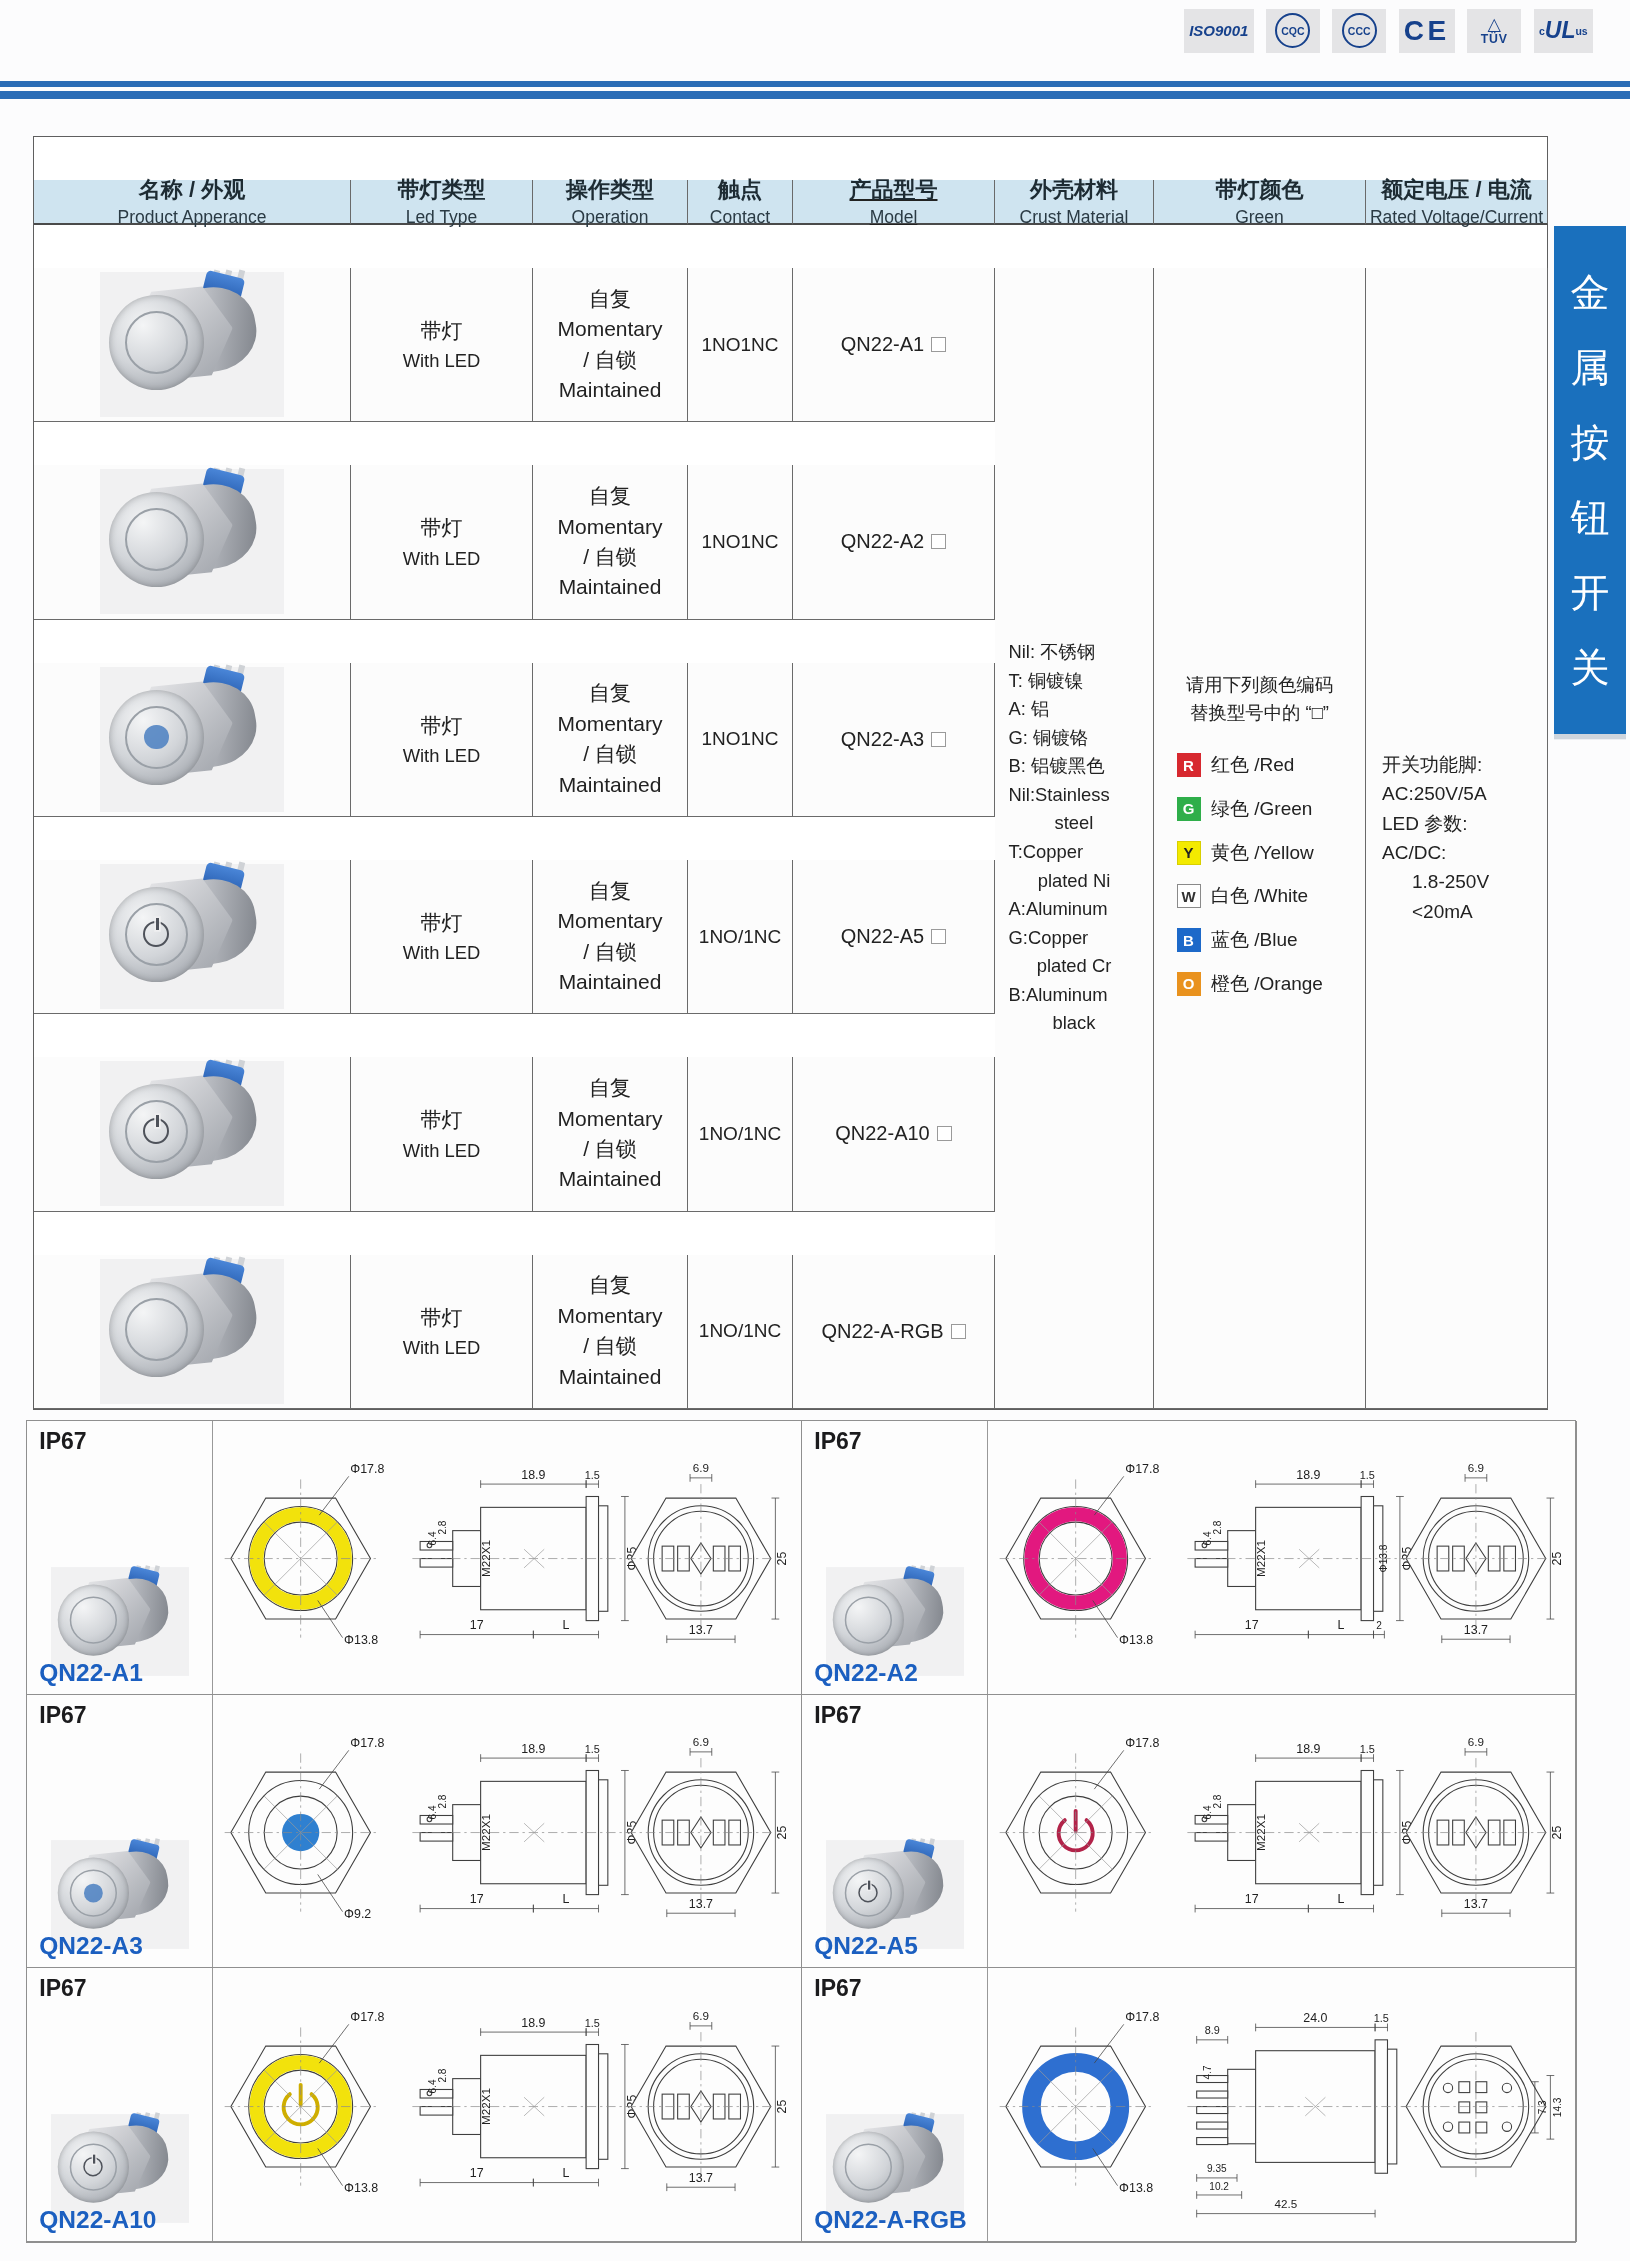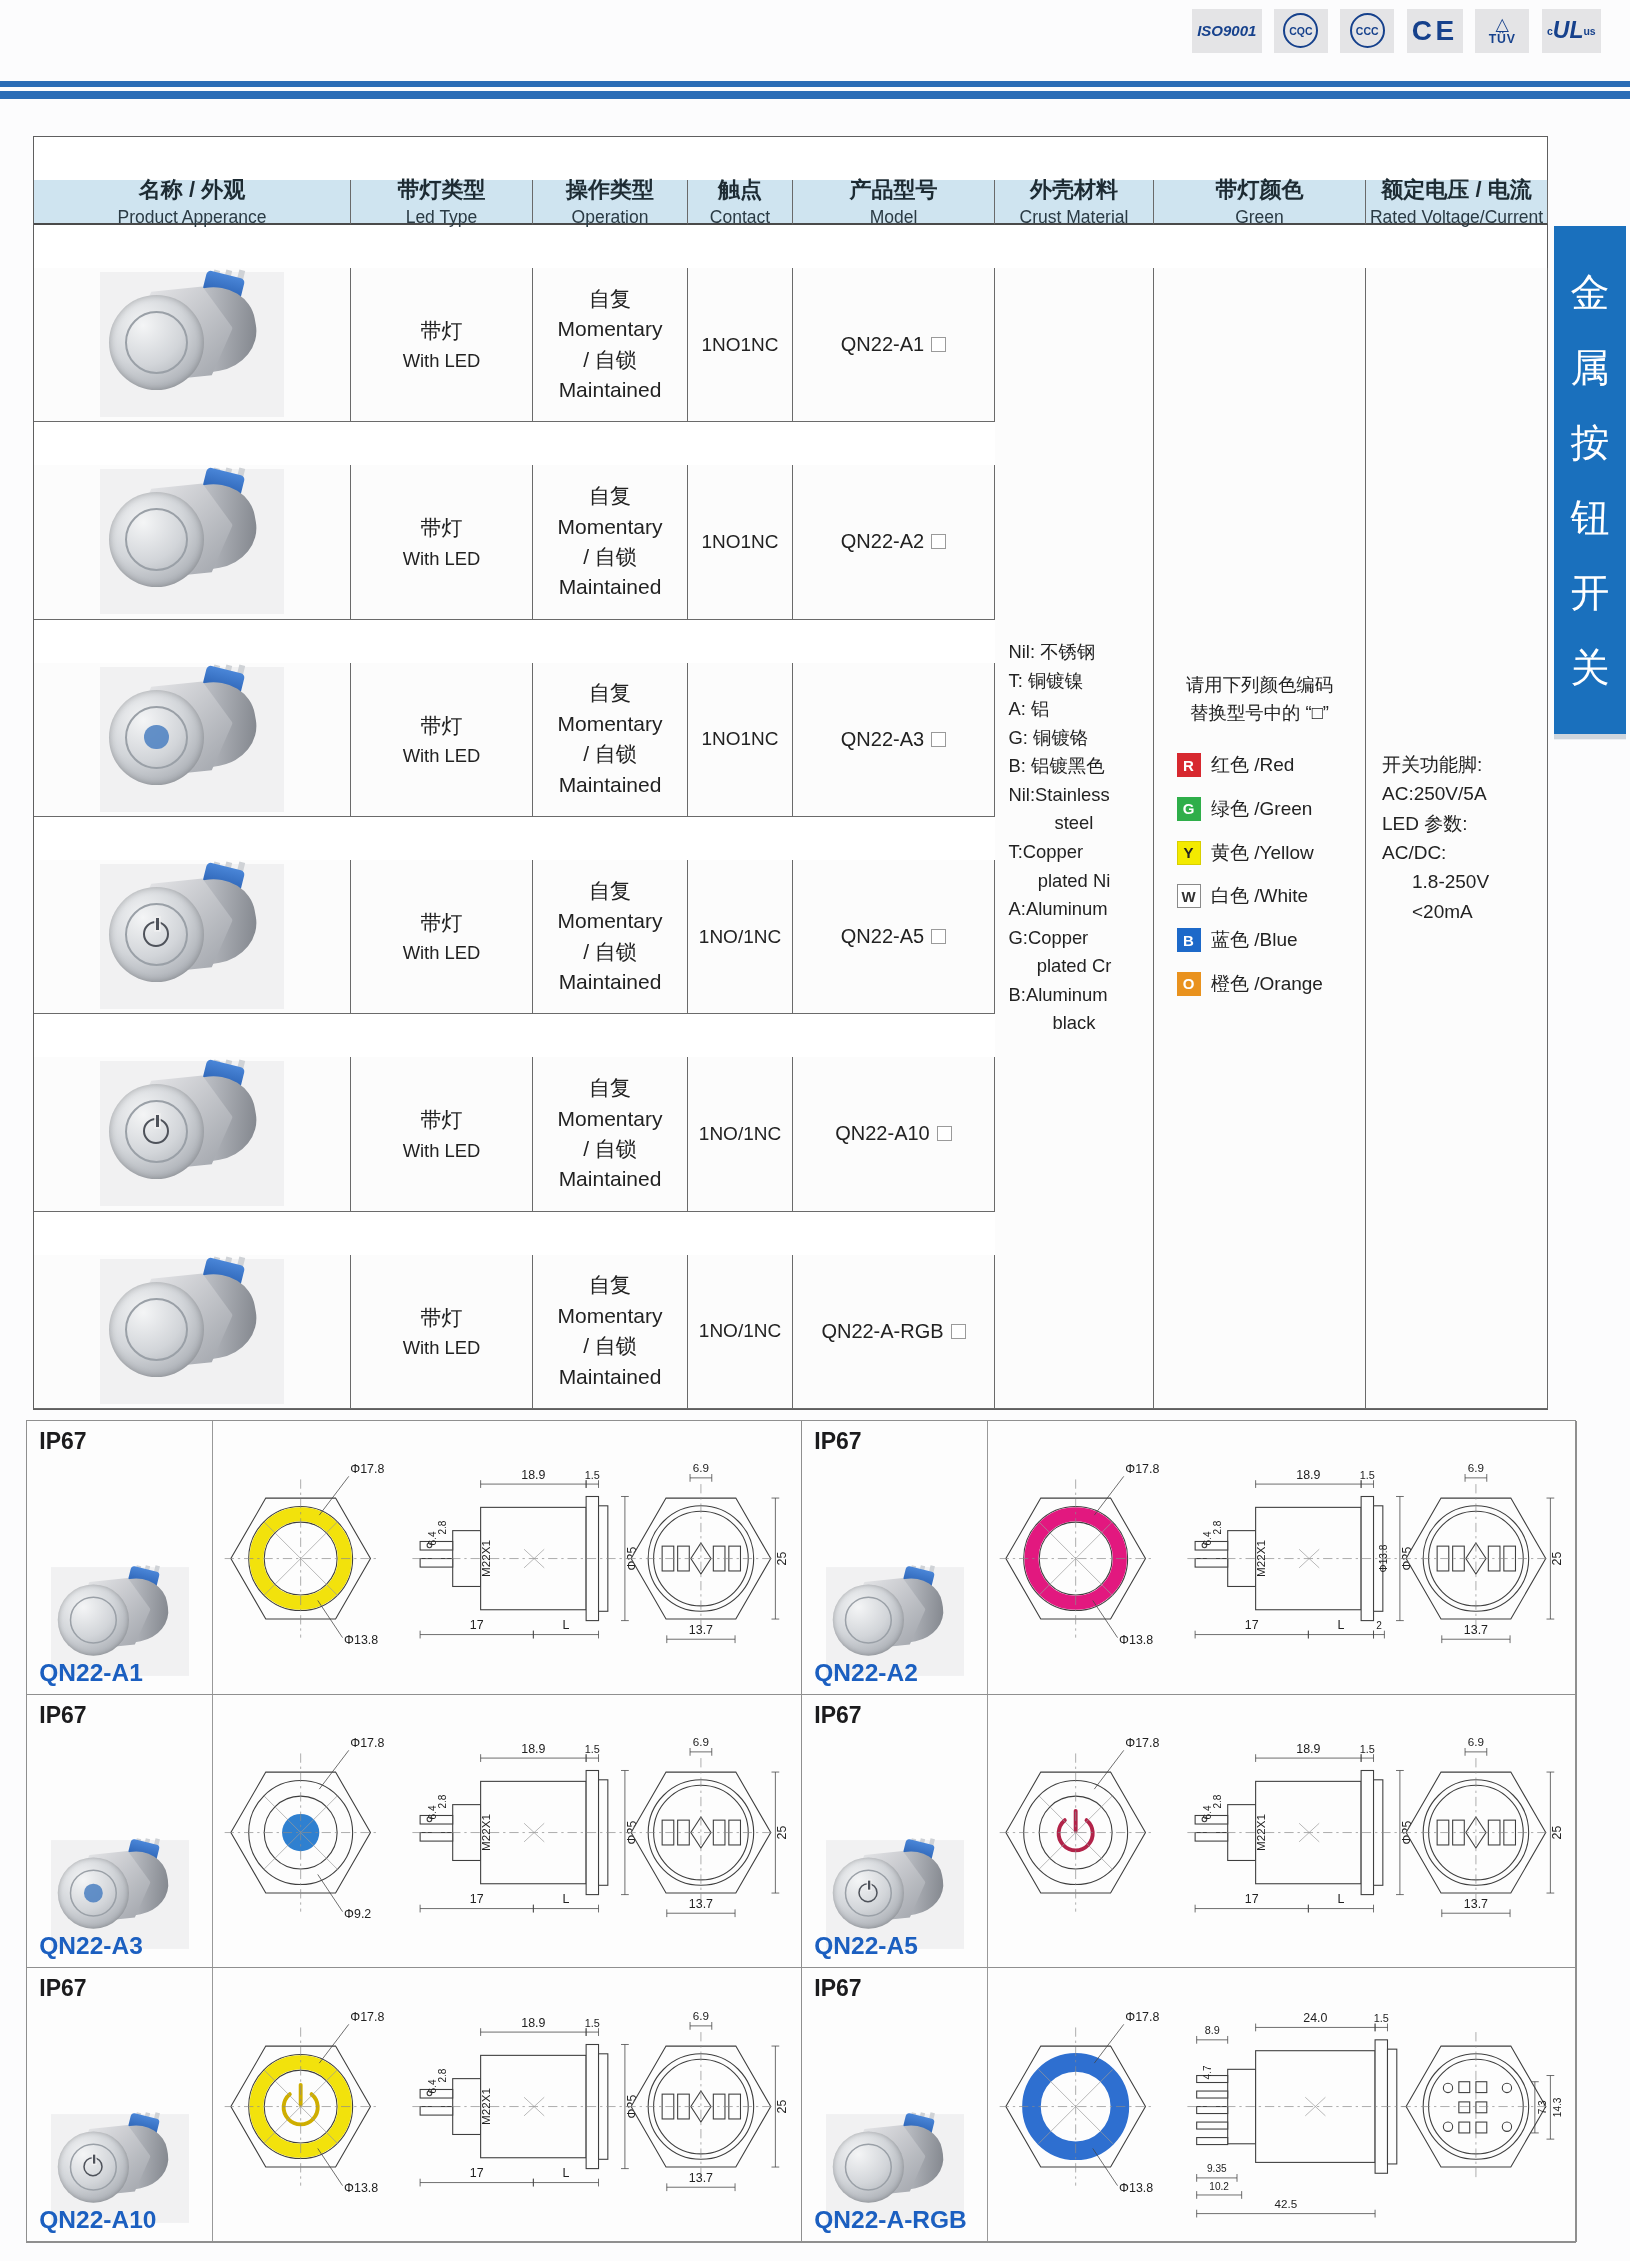--- a/index.html
+++ b/index.html
@@ -1,21 +1,21 @@
 <!DOCTYPE html>
 <html style="font-size:14px"><head>
 <meta charset="utf-8">
 <style>
   html,body{margin:0;padding:0;background:#e9e9e9;}
   *{box-sizing:border-box;}
   .page{position:relative;width:1631px;height:2261px;background:#fcfcfd;
         font-family:"Liberation Sans","DejaVu Sans",sans-serif;color:#222;overflow:hidden;}
 
   
-  .certs{position:absolute;top:8.8px;right:30px;display:flex;gap:12.3px;align-items:center;}
+  .certs{position:absolute;top:8.8px;right:38px;display:flex;gap:12.3px;align-items:center;}
   .cert{background:#e4e4e6;height:44px;min-width:54px;display:flex;align-items:center;justify-content:center;
         color:#16418c;padding:0 5.3px;}
   .cert .t-text{font-size:15px;font-weight:bold;font-style:italic;}
   .cert .t-circ{width:35px;height:35px;border:2.6px solid #16418c;border-radius:50%;display:flex;
         align-items:center;justify-content:center;font-size:10.5px;font-weight:bold;}
   .cert .t-big{font-size:28px;font-weight:bold;letter-spacing:3.5px;}
   .cert .t-tuv{display:flex;flex-direction:column;align-items:center;line-height:1;}
   .cert .t-tuv .g{font-size:17.5px;} .cert .t-tuv .l{font-size:12.3px;font-weight:bold;letter-spacing:0.9px;}
   .cert .t-ul{font-size:23px;font-weight:bold;font-style:italic;display:flex;align-items:center;}
   .cert .t-ul .sm{font-size:10.5px;font-style:normal;font-weight:bold;}
@@ -153,21 +153,21 @@
         <div class="en">Led Type</div>
       </div>
       <div class="tc th" style="grid-area: 1 / 3;">
         <div class="zh">操作类型</div>
         <div class="en">Operation</div>
       </div>
       <div class="tc th" style="grid-area: 1 / 4;">
         <div class="zh">触点</div>
         <div class="en">Contact</div>
       </div>
-      <div class="tc th" style="grid-area: 1 / 5;">
+      <div class="tc th" style="grid-area: 1 / 5; text-decoration: underline;">
         <div class="zh">产品型号</div>
         <div class="en">Model</div>
       </div>
       <div class="tc th" style="grid-area: 1 / 6;">
         <div class="zh">外壳材料</div>
         <div class="en">Crust Material</div>
       </div>
       <div class="tc th" style="grid-area: 1 / 7;">
         <div class="zh">带灯颜色</div>
         <div class="en">Green</div>

